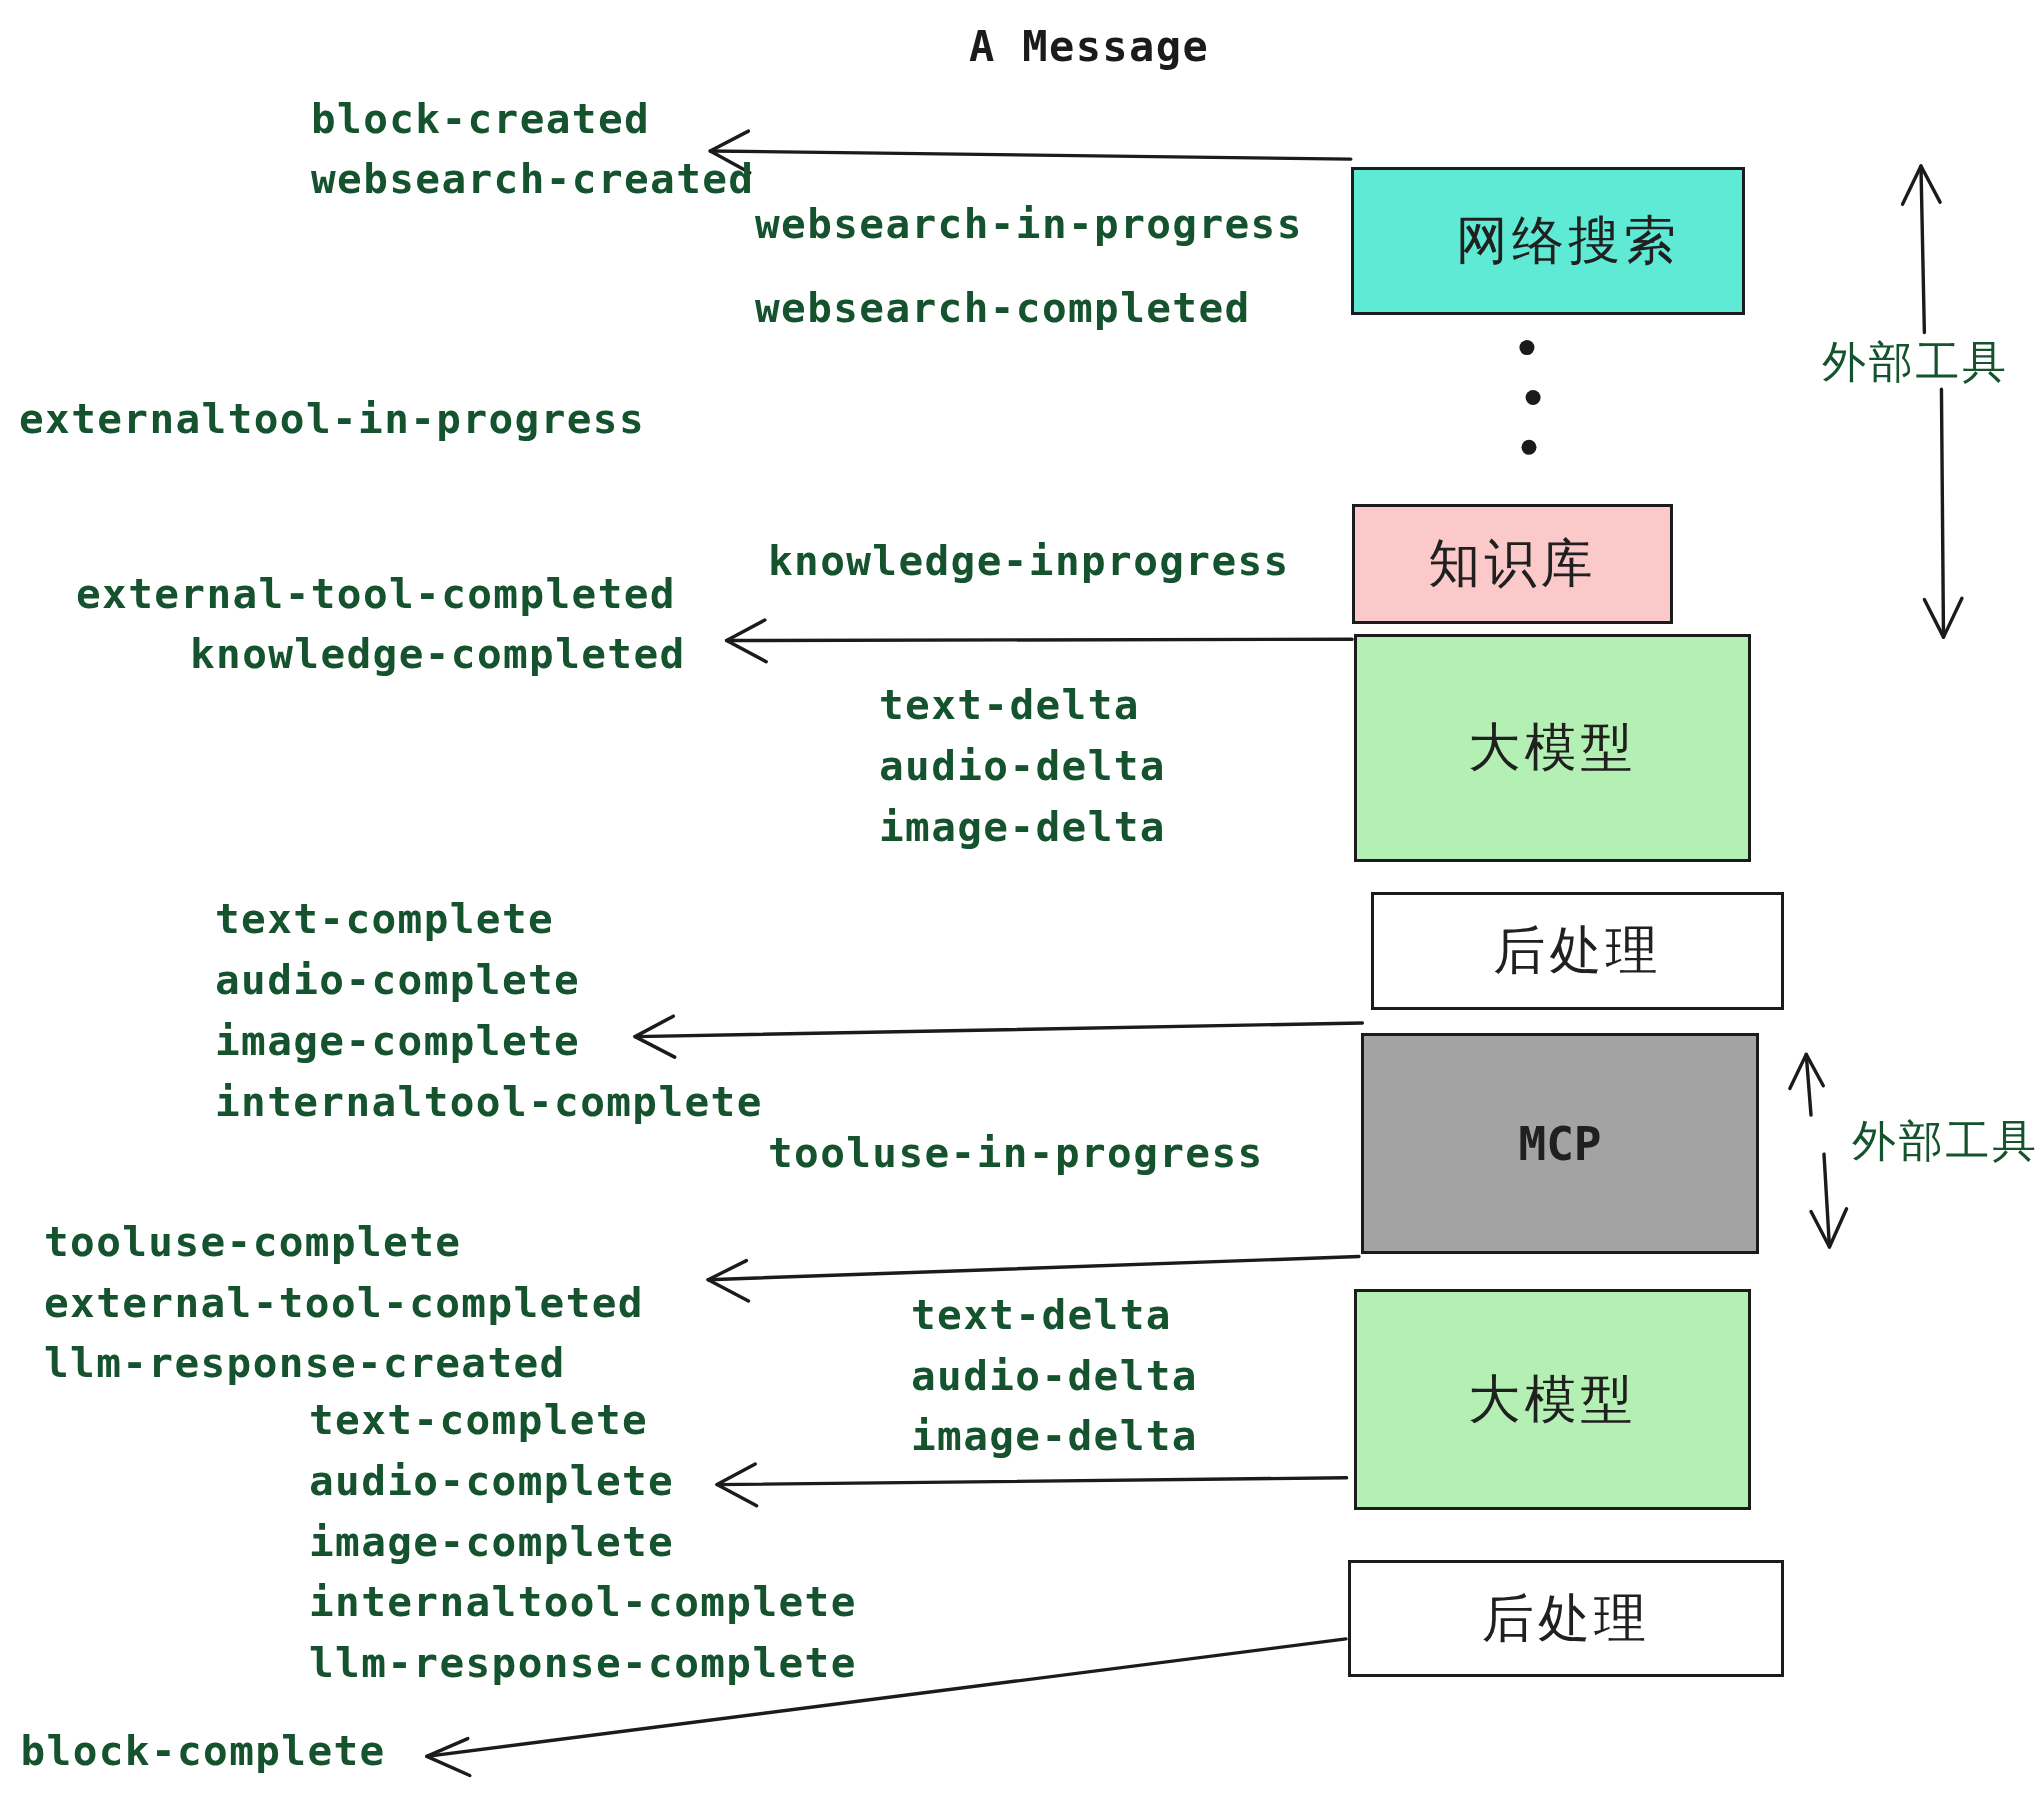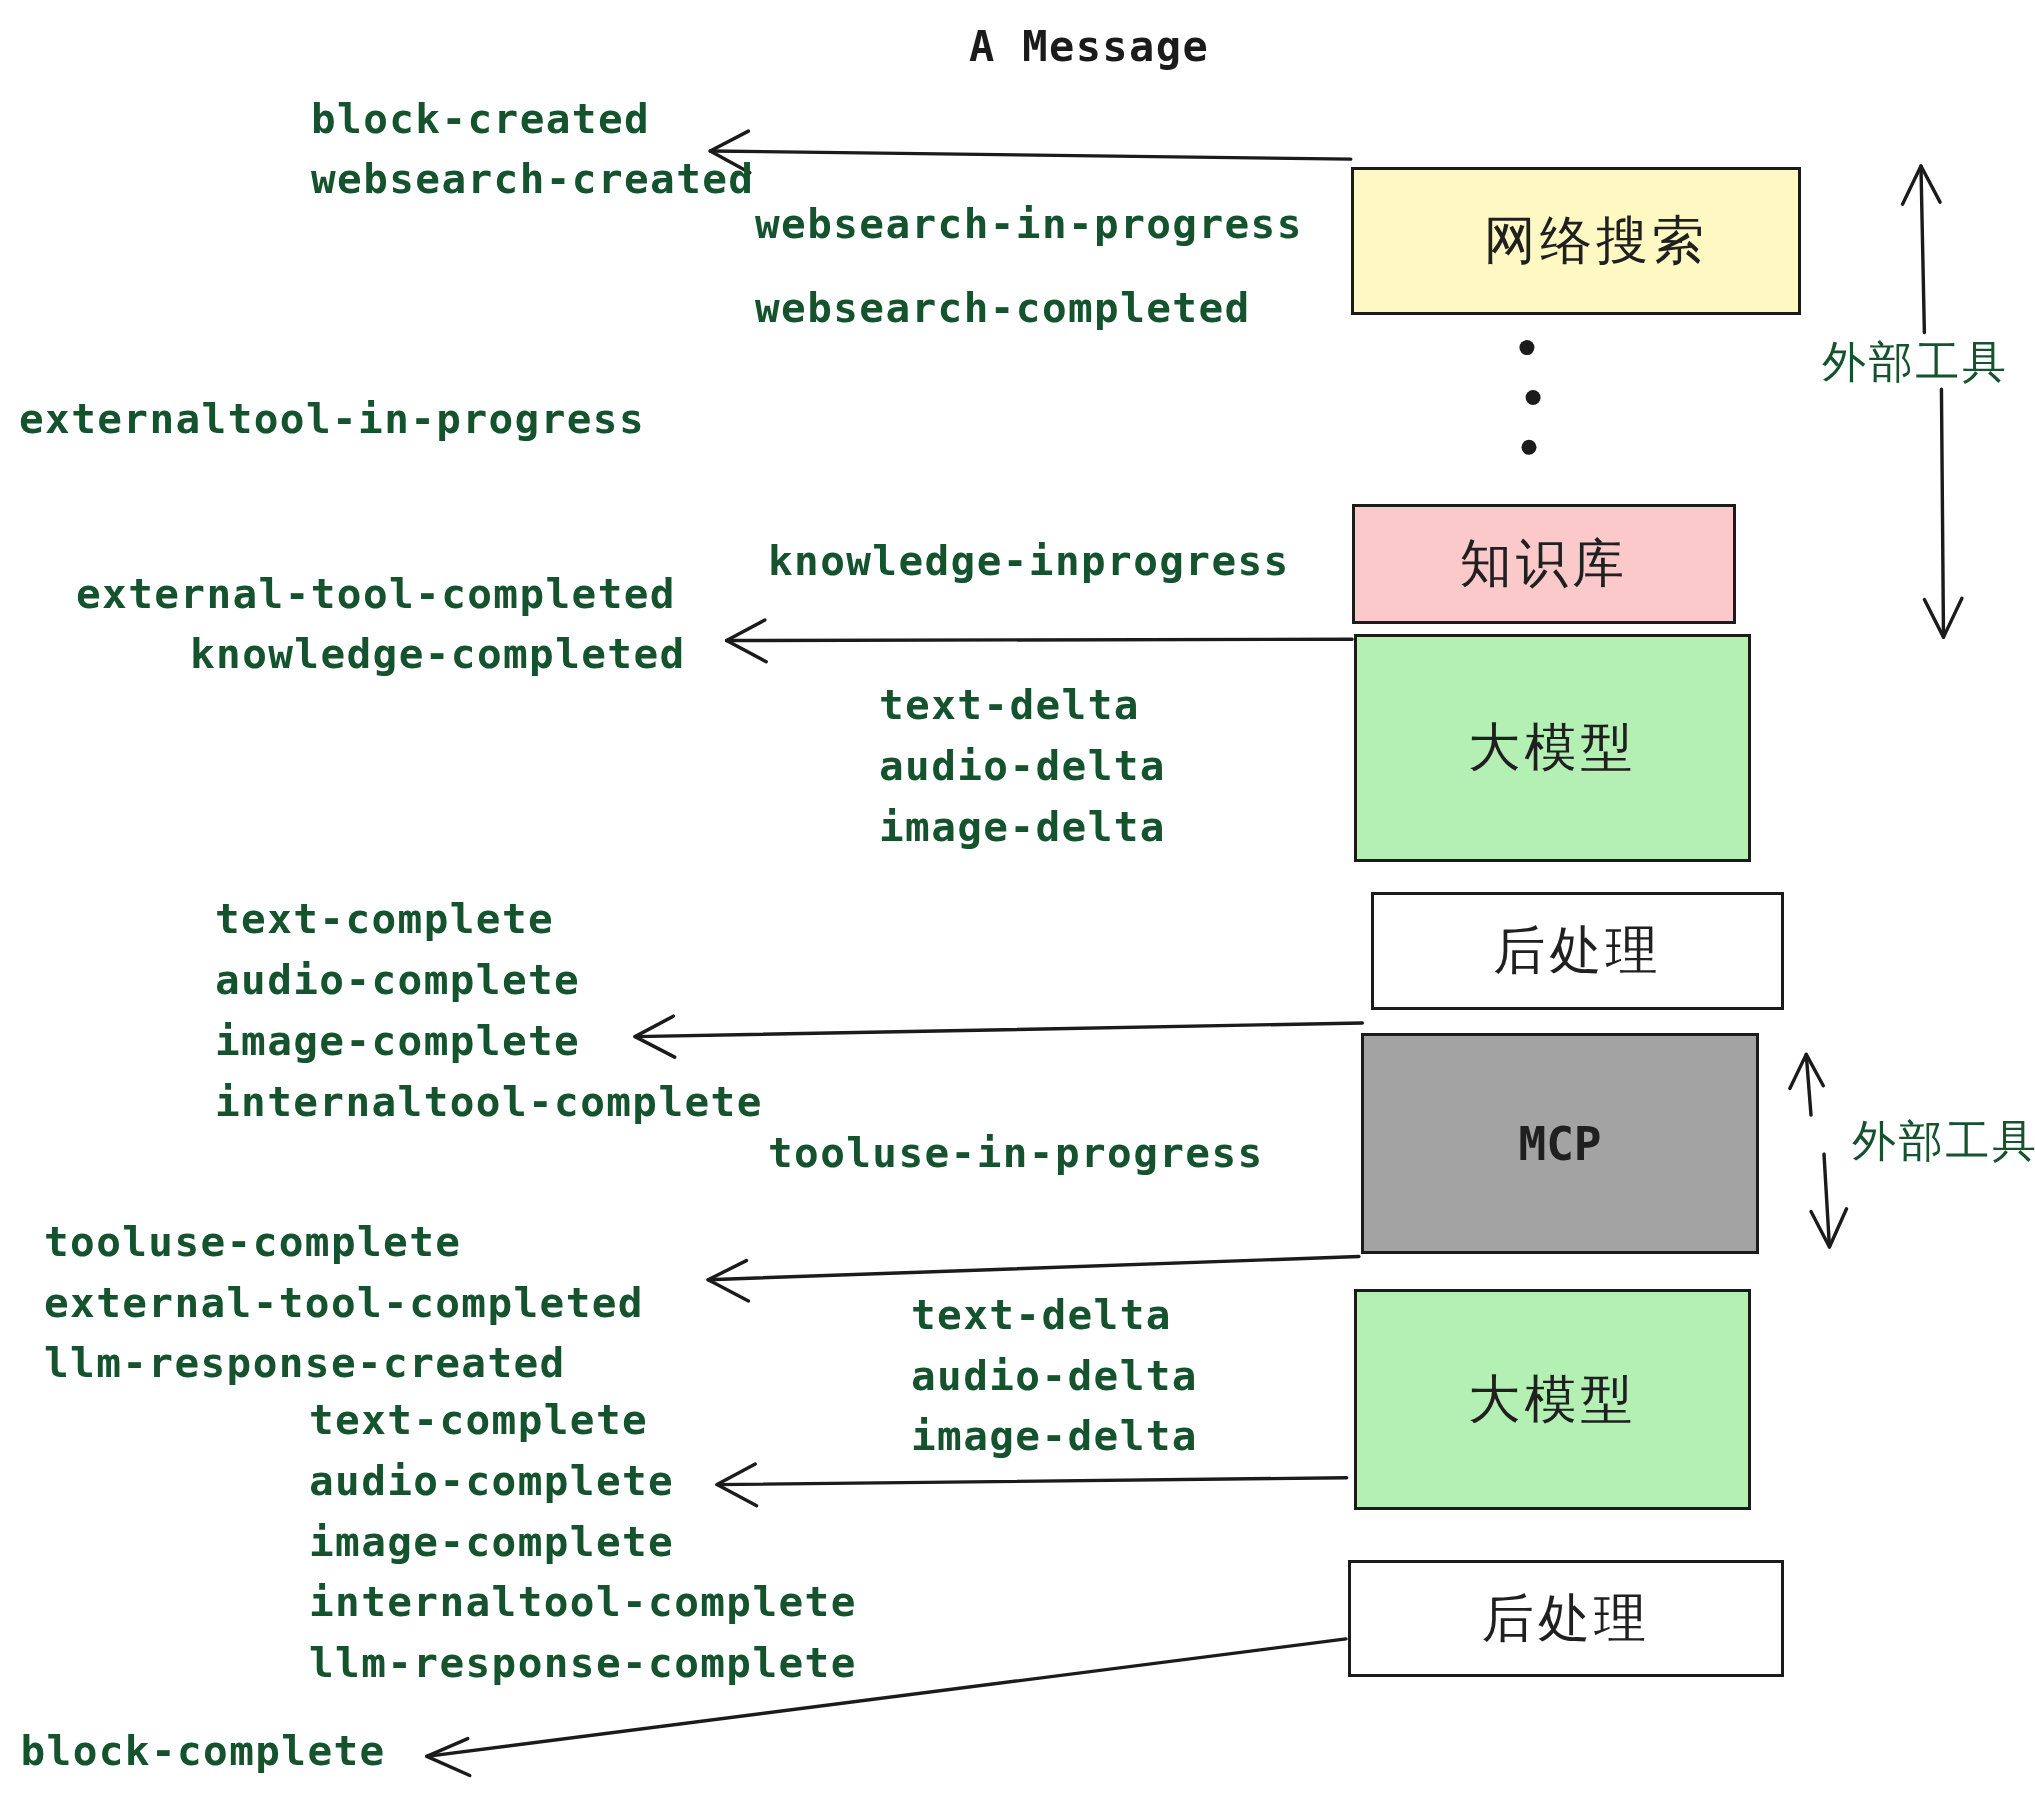--- a/index.html
+++ b/index.html
@@ -164,24 +164,24 @@
   <div class="event" style="left:309px;  top:1398px;">text-complete</div>
   <div class="event" style="left:309px;  top:1459px;">audio-complete</div>
   <div class="event" style="left:309px;  top:1520px;">image-complete</div>
   <div class="event" style="left:309px;  top:1580px;">internaltool-complete</div>
   <div class="event" style="left:309px;  top:1641px;">llm-response-complete</div>
   <div class="event" style="left:911px; top:1293px;">text-delta</div>
   <div class="event" style="left:911px; top:1354px;">audio-delta</div>
   <div class="event" style="left:911px; top:1414px;">image-delta</div>
   <div class="event" style="left:20.5px;   top:1729px;">block-complete</div>
 
-  <div class="box" style="left: 1351px; top: 167px; width: 450px; height: 148px; background: #fef9c3; padding-left: 40px;">
+  <div class="box" style="left: 1351px; top: 167px; width: 394px; height: 148px; background: #5eead4; padding-left: 40px;">
     <span class="cjk-label">网络搜索</span>
   </div>
-  <div class="box" style="left: 1352px; top: 504px; width: 384px; height: 120px; background: rgb(251, 201, 201);">
+  <div class="box" style="left: 1352px; top: 504px; width: 321px; height: 120px; background: rgb(251, 201, 201);">
     <span class="cjk-label">知识库</span>
   </div>
   <div class="box" style="left: 1354px; top: 634px; width: 397px; height: 228px; background: rgb(180, 240, 180);">
     <span class="cjk-label">大模型</span>
   </div>
   <div class="box" style="left: 1371px; top: 892px; width: 413px; height: 118px; background: rgb(255, 255, 255);">
     <span class="cjk-label">后处理</span>
   </div>
   <div class="box" style="left: 1361px; top: 1033px; width: 398px; height: 221px; background: #a3a3a3;">
     <span class="mono-label">MCP</span>

